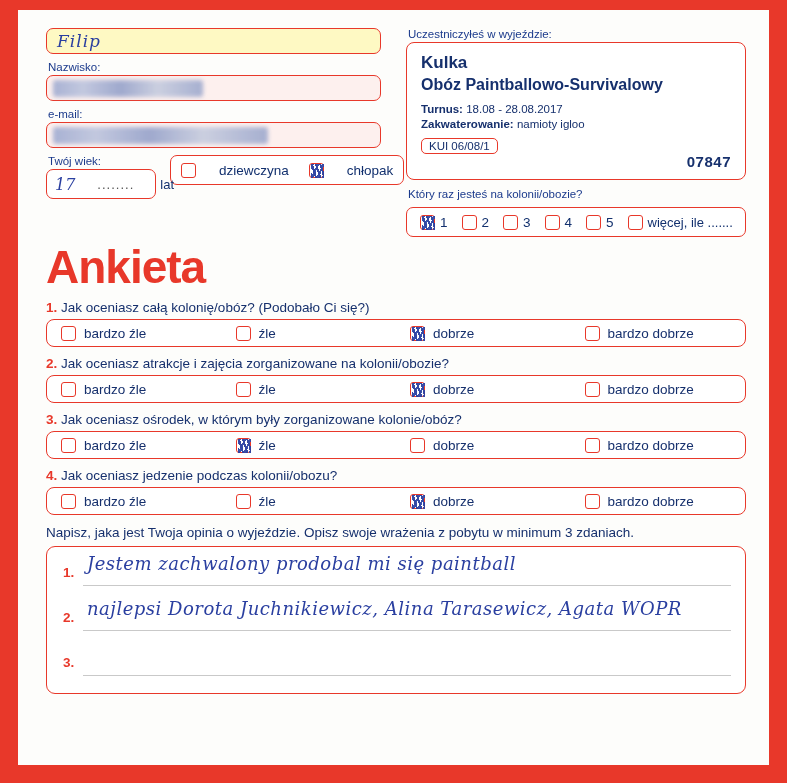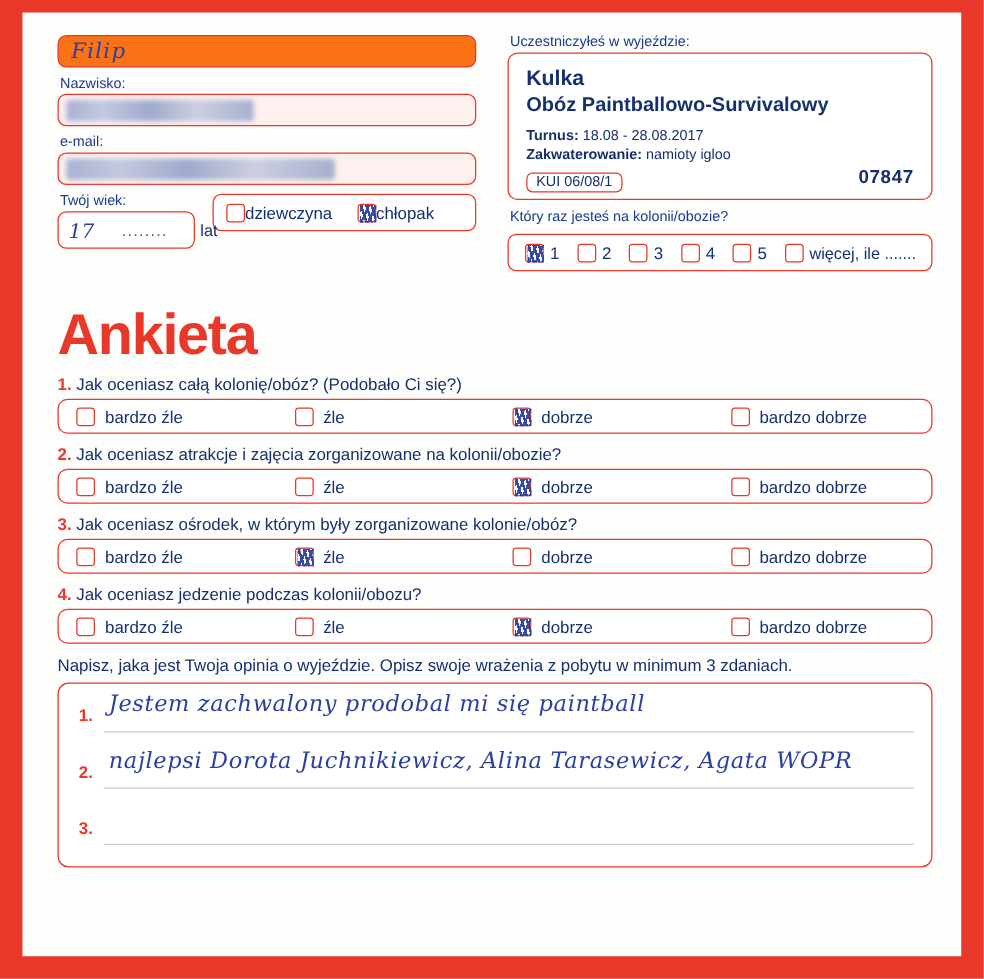--- a/index.html
+++ b/index.html
@@ -52,21 +52,21 @@
     color: #1b3a8c;
     margin: 0 0 2px 2px;
   }
   .fld-box {
     border: 1.6px solid #e8382a;
     border-radius: 7px;
     height: 26px;
     box-sizing: border-box;
     margin-bottom: 7px;
     position: relative;
-    background: #f97316;
+    background: #fef9c3;
   }
   .hand {
     font-family: "DejaVu Serif", serif;
     color: #2a3fa0;
     font-style: italic;
     font-size: 17px;
     position: absolute;
     left: 10px;
     top: 2px;
     letter-spacing: 1px;
@@ -125,21 +125,21 @@
     border-radius: 7px;
     height: 30px;
     box-sizing: border-box;
     display: flex;
     align-items: center;
     background: #fff;
   }
   .opt {
     display: flex;
     align-items: center;
-    gap: 0;
+    gap: 23px;
     padding: 0 10px;
     font-size: 13.5px;
     color: #12306e;
   }
   .cb {
     width: 15px;
     height: 15px;
     border: 1.6px solid #e8382a;
     border-radius: 3px;
     box-sizing: border-box;
@@ -157,21 +157,21 @@
       repeating-linear-gradient(-66deg, #3048a8 0 2px, transparent 2px 5px);
     opacity: .95;
   }
 
   
   .card {
     border: 1.8px solid #e8382a;
     border-radius: 8px;
     padding: 10px 14px 8px 14px;
     box-sizing: border-box;
-    height: 118px;
+    height: 138px;
     background: #fff;
     position: relative;
   }
   .camp-name {
     font-size: 17px;
     font-weight: bold;
     color: #16306d;
     margin-bottom: 3px;
   }
   .camp-sub {

